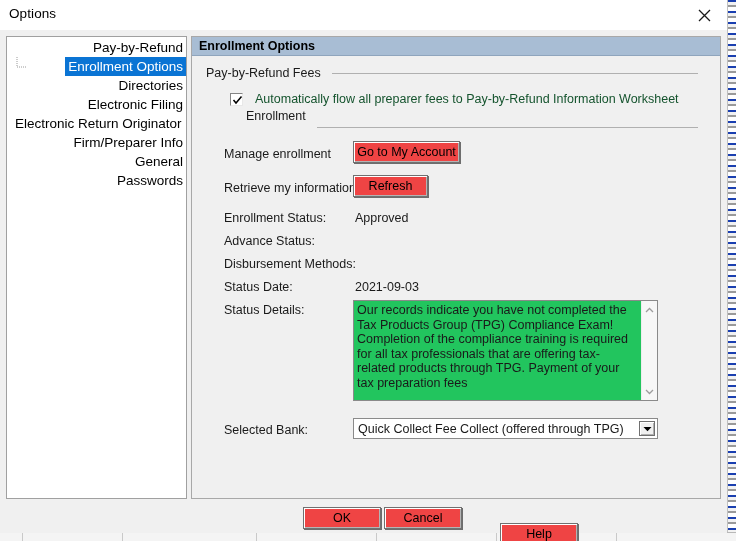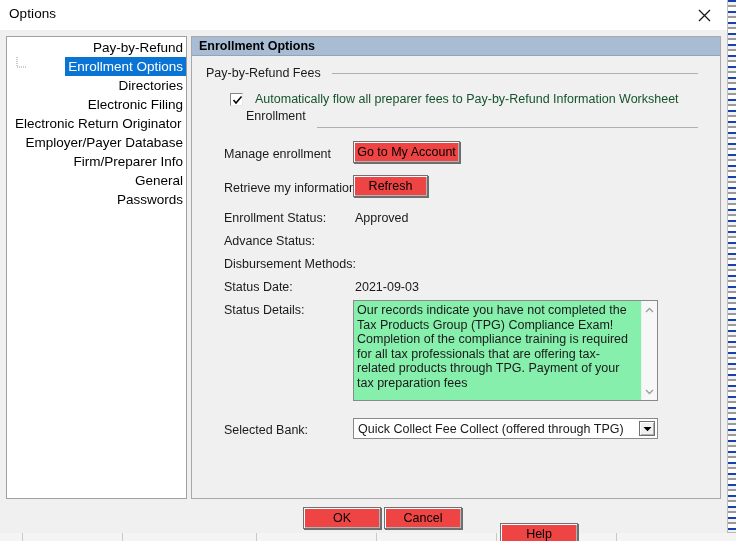--- a/index.html
+++ b/index.html
@@ -214,21 +214,21 @@
     justify-content: center;
     cursor: default;
     white-space: nowrap;
   }
 
   
   #status-details-box {
     position: absolute;
     left: 161px; top: 263px;
     width: 305px; height: 101px;
-    background: #86efac;
+    background: #22c55e;
     border: 1px solid #8a8a8a;
     box-sizing: border-box;
     overflow: hidden;
   }
   #status-details-text {
     position: absolute;
     left: 3px; top: 2px;
     width: 272px;
     font-size: 12.5px;
     line-height: 14.5px;
@@ -325,23 +325,20 @@
       </div>
 
       <div class="tree-item">
         <span class="label-text">Directories</span>
       </div>
       <div class="tree-item">
         <span class="label-text">Electronic Filing</span>
       </div>
       <div class="tree-item">
         <span class="label-text">Electronic Return Originator Info</span>
-      </div>
-      <div class="tree-item">
-        <span class="label-text">Employer/Payer Database</span>
       </div>
       <div class="tree-item">
         <span class="label-text">Firm/Preparer Info</span>
       </div>
       <div class="tree-item">
         <span class="label-text">General</span>
       </div>
       <div class="tree-item">
         <span class="label-text">Passwords</span>
       </div>

